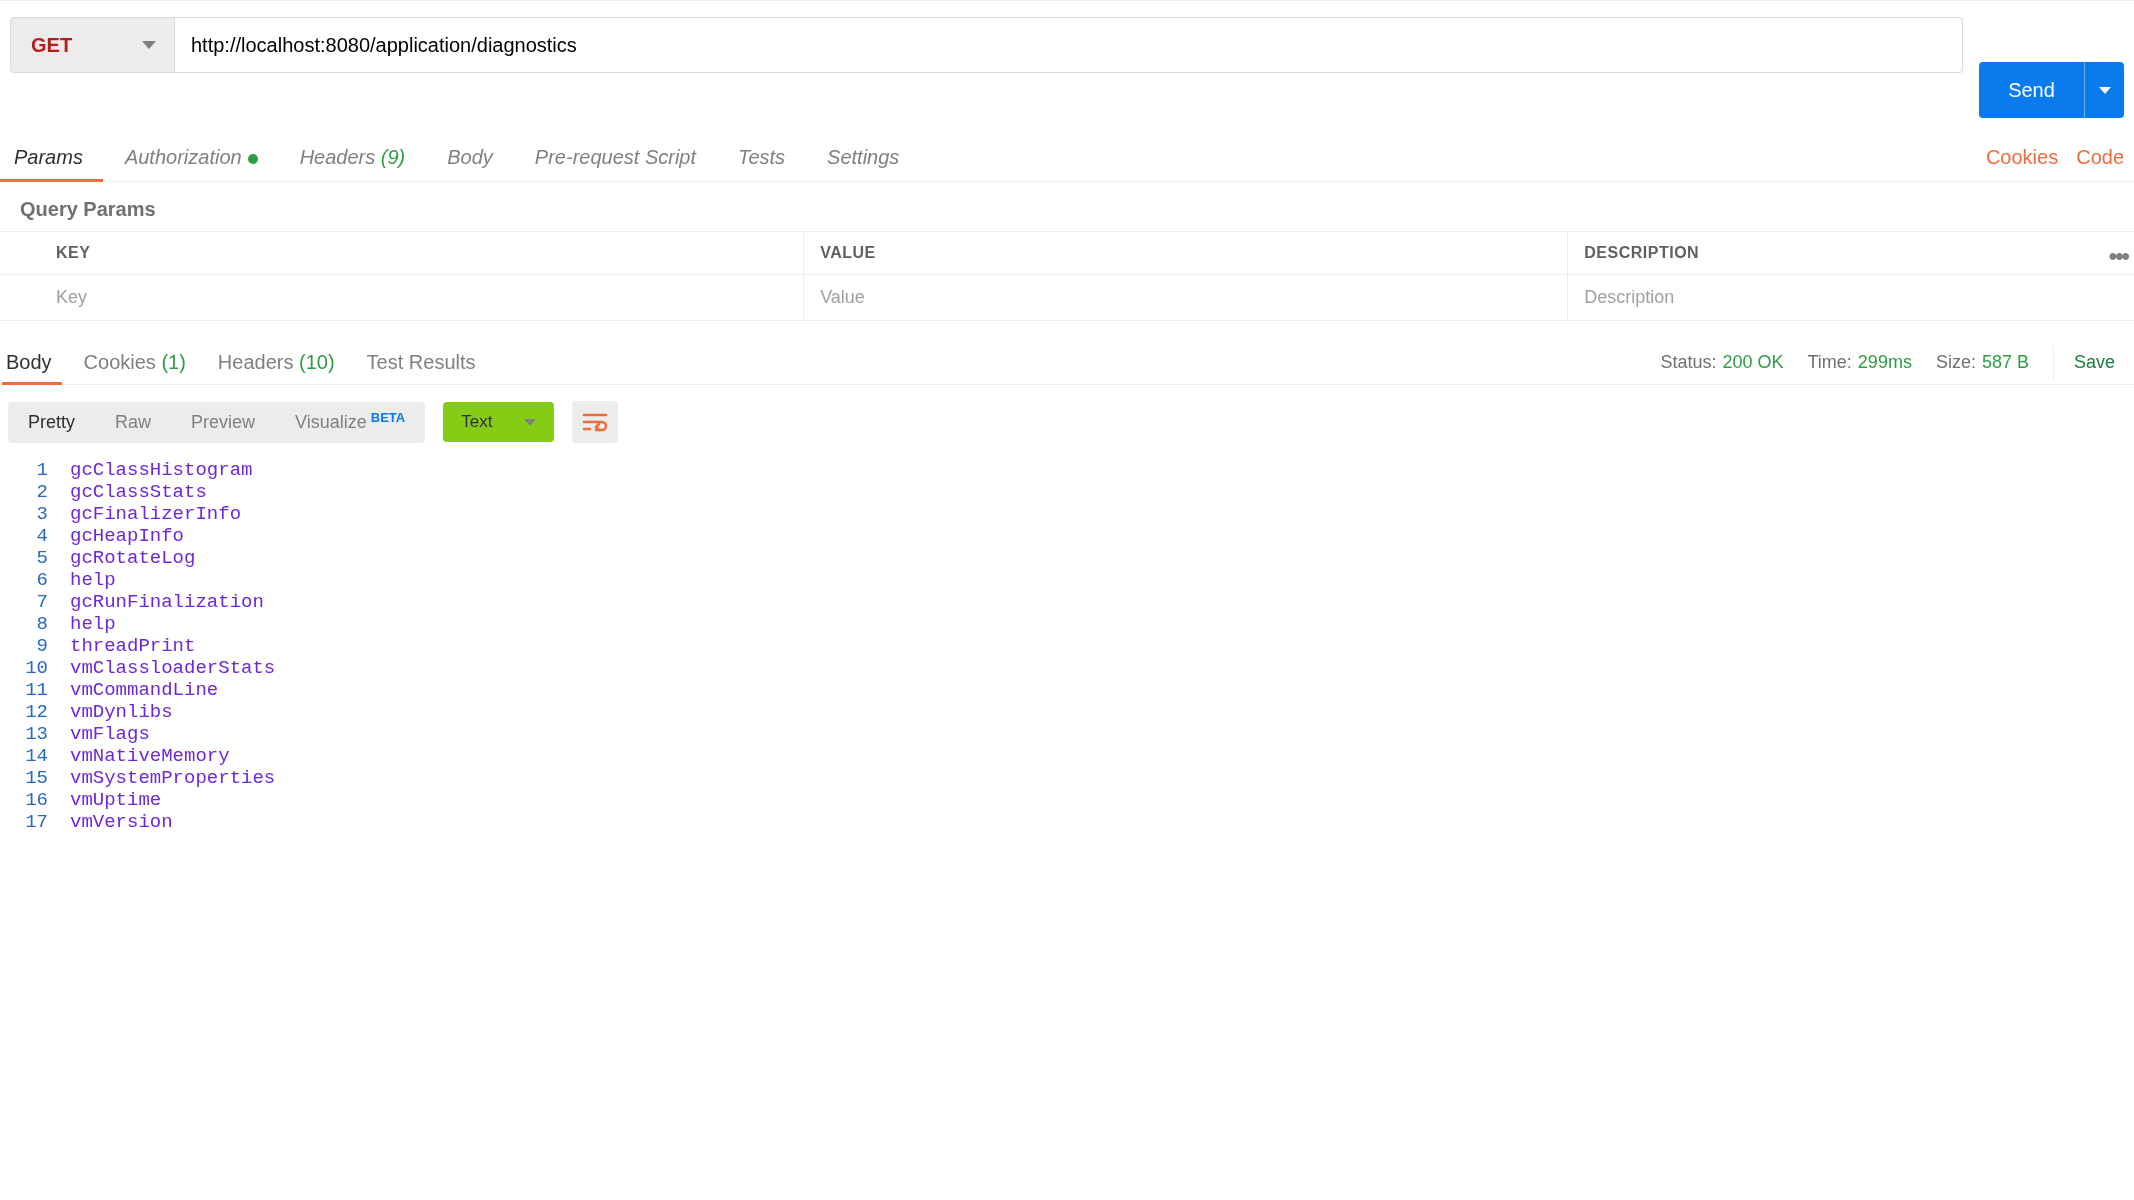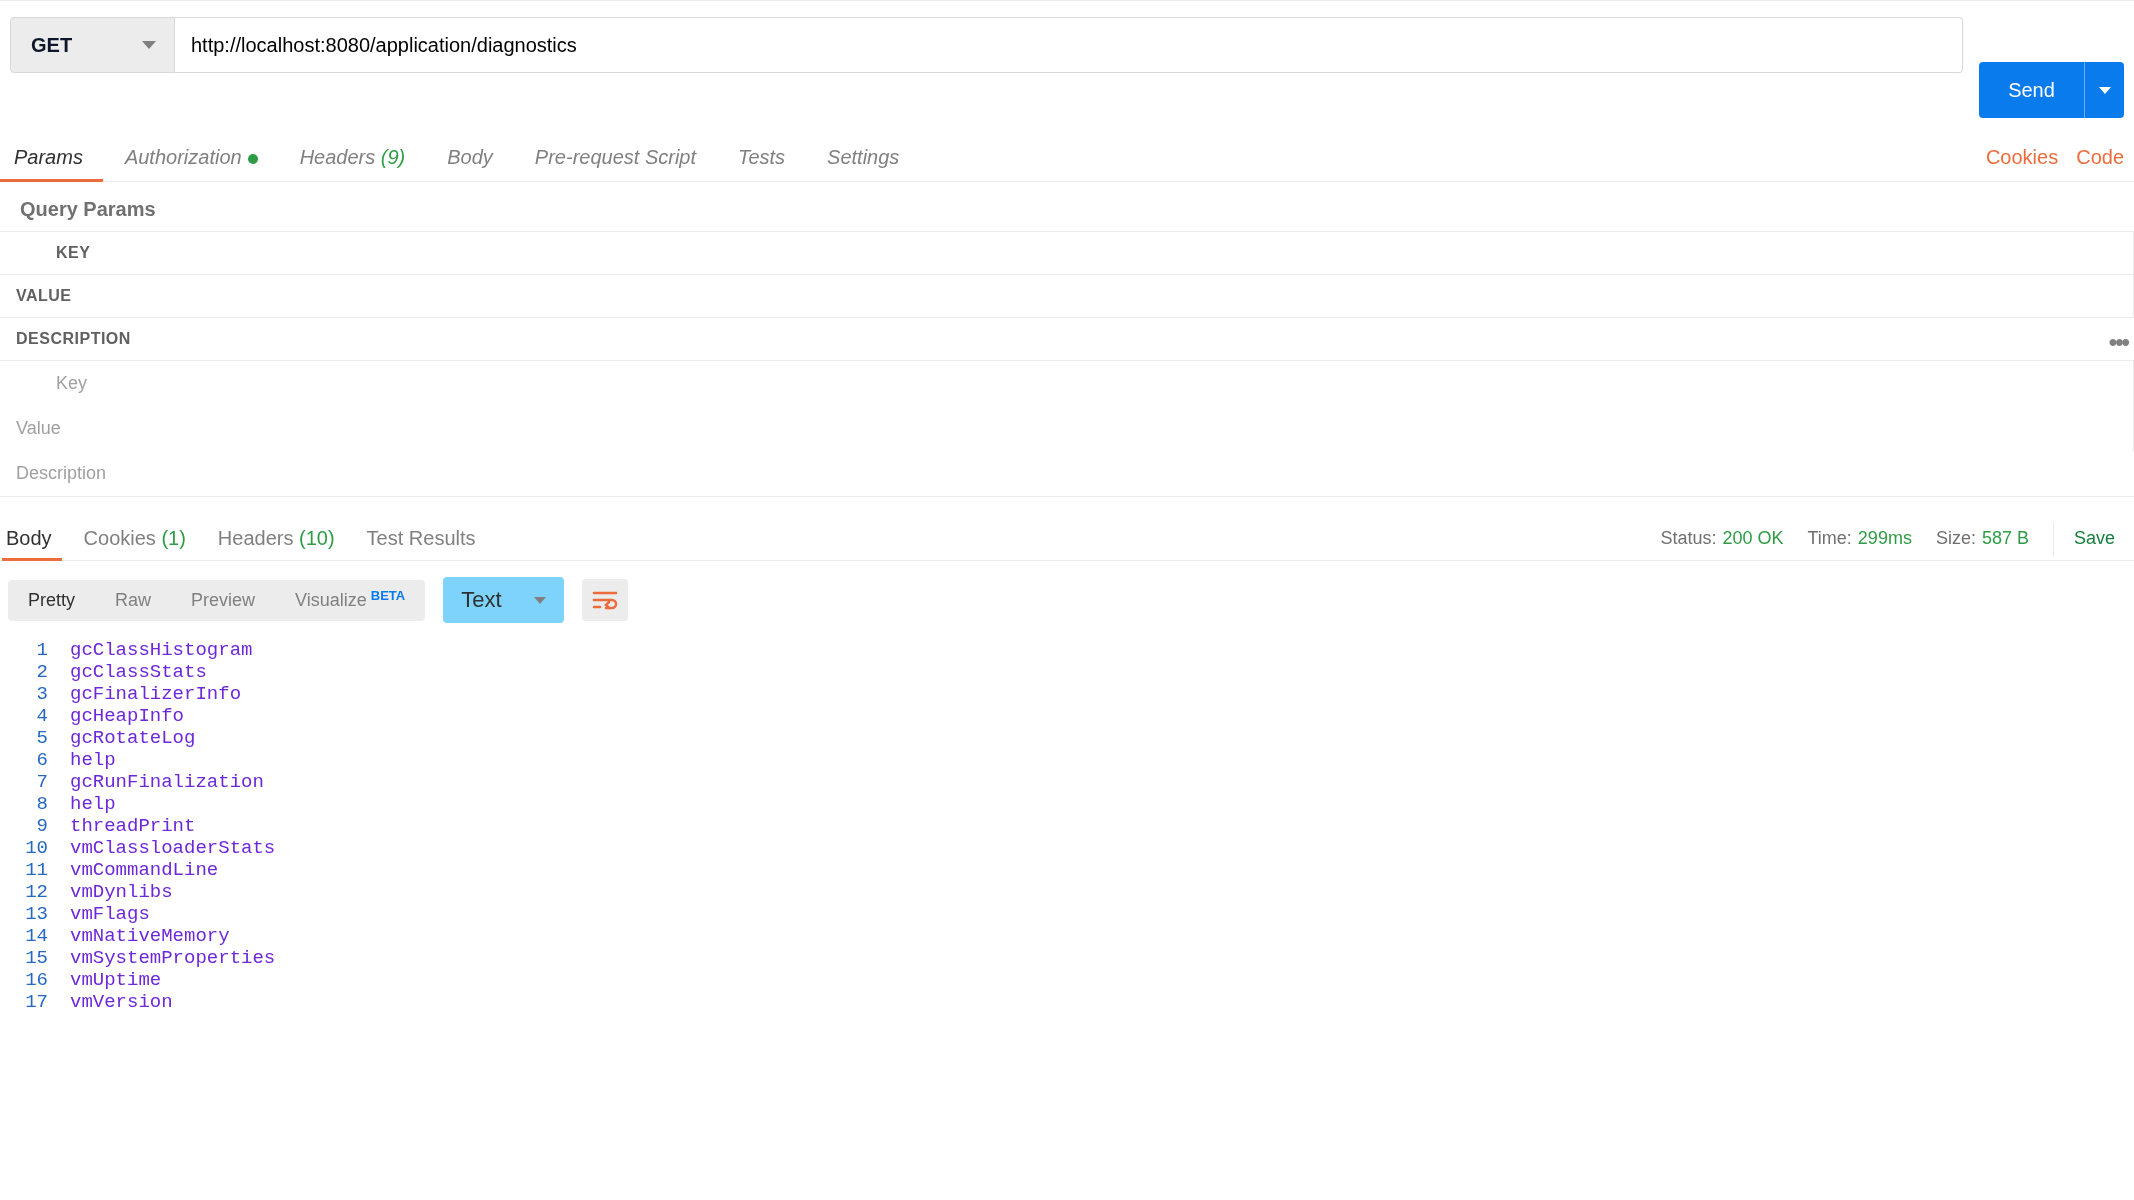--- a/index.html
+++ b/index.html
@@ -27,21 +27,21 @@
     justify-content: space-between;
     width: 165px;
     height: 56px;
     padding: 0 18px 0 20px;
     background: #ececec;
     border: 1px solid #d8d8d8;
     border-top-left-radius: 4px;
     border-bottom-left-radius: 4px;
     font-size: 20px;
     font-weight: 600;
-    color: #0f172a;
+    color: #b91c1c;
     cursor: pointer;
   }
   .method-select .caret {
     width: 0; height: 0;
     border-left: 7px solid transparent;
     border-right: 7px solid transparent;
     border-top: 8px solid #808080;
   }
   .url-input {
     flex: 1;
@@ -150,21 +150,20 @@
     font-weight: 700;
     color: #707070;
     padding: 16px 20px 10px;
   }
   .qp-table {
     border-top: 1px solid #ececec;
     border-bottom: 1px solid #ececec;
   }
   .qp-head, .qp-row {
     display: flex;
-    flex-direction: column;
   }
   .qp-cell {
     flex: 1;
     padding: 12px 16px;
     border-right: 1px solid #ececec;
     font-size: 18px;
   }
   .qp-cell:first-child { padding-left: 56px; }
   .qp-cell.last { border-right: none; flex: 0.73; position: relative; }
   .qp-head .qp-cell {
@@ -263,24 +262,24 @@
     font-size: 13px;
     font-weight: 700;
     margin-left: 4px;
     position: relative;
     top: -6px;
   }
   .fmt-select {
     display: flex;
     align-items: center;
     gap: 32px;
-    background: #7dd3fc;
+    background: #84cc16;
     border-radius: 4px;
     padding: 10px 18px;
-    font-size: 22px;
+    font-size: 17px;
     color: #303030;
     cursor: pointer;
   }
   .fmt-select .caret {
     width: 0; height: 0;
     border-left: 6px solid transparent;
     border-right: 6px solid transparent;
     border-top: 7px solid #808080;
   }
   .wrap-btn {

